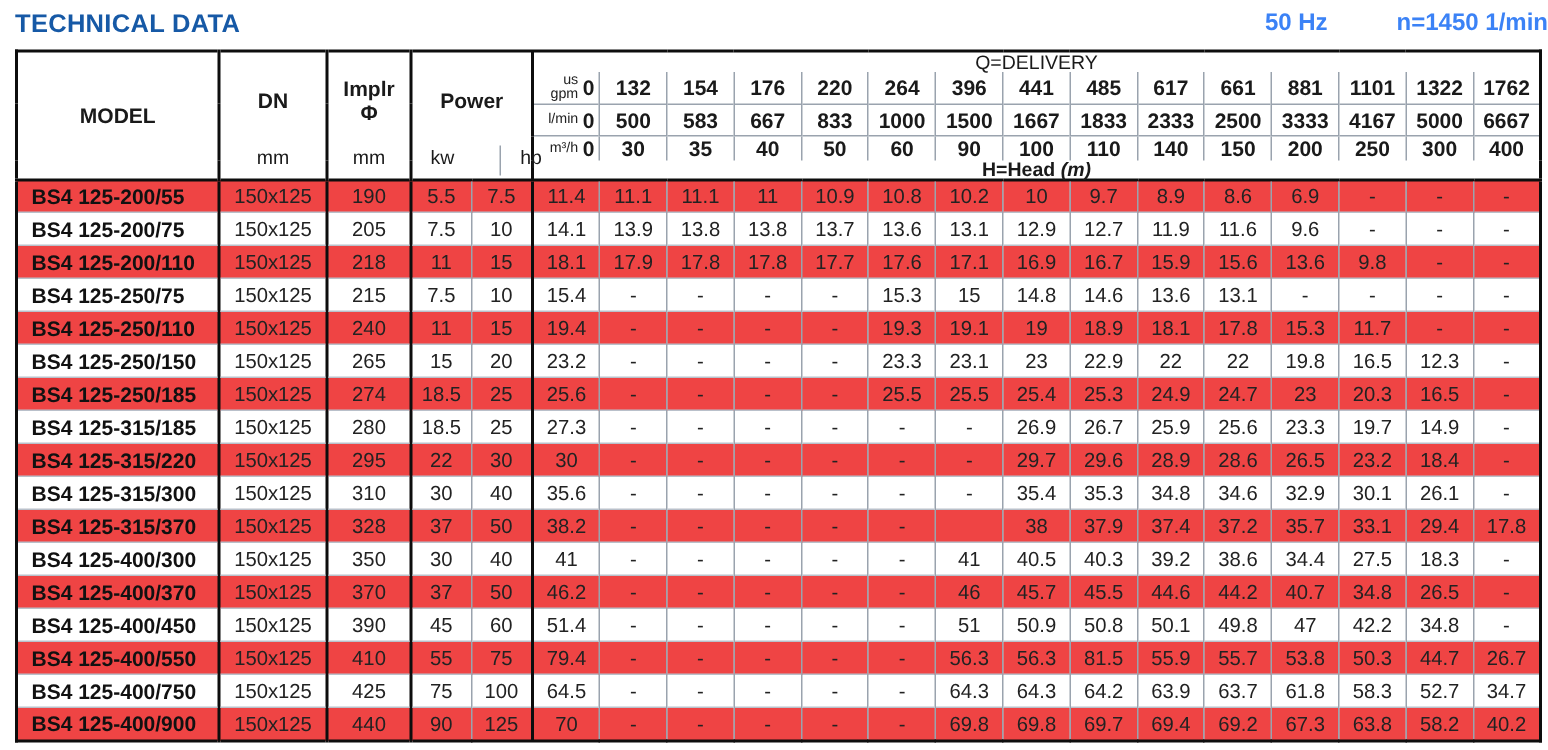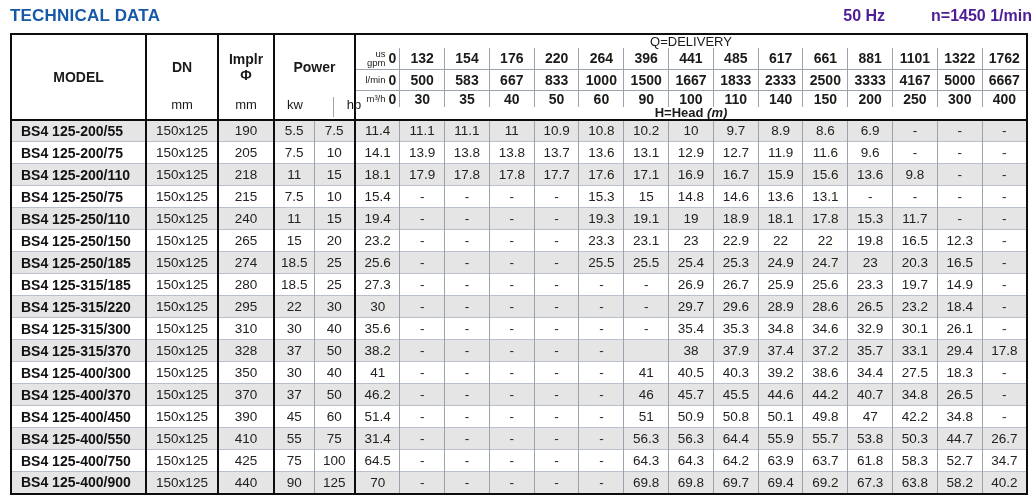--- a/index.html
+++ b/index.html
@@ -3,21 +3,21 @@
 <meta charset="utf-8">
 <style>
   * { margin: 0; padding: 0; box-sizing: border-box; }
   html, body { width: 1032px; height: 500px; background: #ffffff; overflow: hidden; }
   body { font-family: "Liberation Sans", sans-serif; color: #1a1a1a; position: relative; }
 
   .topbar { position: absolute; left: 10px; right: 0; top: 4px; height: 24px;
             display: flex; justify-content: space-between; align-items: center; }
   .title { font-size: 17px; font-weight: bold; color: #1659a6; letter-spacing: 0.2px; }
   .topright { display: flex; gap: 46px; align-items: center; }
-  .topright span { font-size: 16px; font-weight: bold; color: #4c1d95; }
+  .topright span { font-size: 16px; font-weight: bold; color: #3b82f6; }
 
   table.tech { position: absolute; left: 10px; top: 33px; width: 1018px;
                border-collapse: collapse; table-layout: fixed;
                border: 2px solid #0d0d0d; }
 
   col.c-model { width: 135px; }
   col.c-dn    { width: 72px; }
   col.c-impl  { width: 56px; }
   col.c-kw    { width: 40px; }
   col.c-hp    { width: 41px; }
@@ -49,21 +49,21 @@
   .h-flow { white-space: nowrap; padding-left: 17px; }
   .h-flow .cellwrap { display: flex; align-items: center; justify-content: flex-end; padding-right: 3px; gap: 3px; }
   .flow-label { font-size: 9.5px; line-height: 9px; text-align: right; color: #222; }
   .flow-zero { font-size: 14px; font-weight: bold; }
   .h-num { font-size: 14px; font-weight: bold; }
 
   
   tbody tr { height: 22px; }
   tbody td { font-size: 13.5px; border-top: 1px solid #b9c0ca; color: #222; }
   tbody tr:first-child td { border-top: 2px solid #0d0d0d; }
-  tbody tr.band { background: #e5e5e5; }
+  tbody tr.band { background: #ef4444; }
   td.c-model { text-align: left; padding-left: 9px; font-weight: bold; font-size: 14px; color: #111; }
 </style>
 </head>
 <body>
 
 <div class="topbar">
   <span class="title">TECHNICAL DATA</span>
   <div class="topright">
     <span>50 Hz</span>
     <span>n=1450 1/min</span>
@@ -492,29 +492,29 @@
         <td class="bL1">42.2</td>
         <td class="bL1">34.8</td>
         <td class="bL1">-</td>
       </tr>
       <tr class="band">
         <td class="c-model">BS4 125-400/550</td>
         <td class="bL2">150x125</td>
         <td class="bL2">410</td>
         <td class="bL2">55</td>
         <td class="bL1">75</td>
-        <td class="bL2">31.4</td>
+        <td class="bL2">79.4</td>
         <td class="bL1">-</td>
         <td class="bL1">-</td>
         <td class="bL1">-</td>
         <td class="bL1">-</td>
         <td class="bL1">-</td>
         <td class="bL1">56.3</td>
         <td class="bL1">56.3</td>
-        <td class="bL1">64.4</td>
+        <td class="bL1">81.5</td>
         <td class="bL1">55.9</td>
         <td class="bL1">55.7</td>
         <td class="bL1">53.8</td>
         <td class="bL1">50.3</td>
         <td class="bL1">44.7</td>
         <td class="bL1">26.7</td>
       </tr>
       <tr class="">
         <td class="c-model">BS4 125-400/750</td>
         <td class="bL2">150x125</td>

